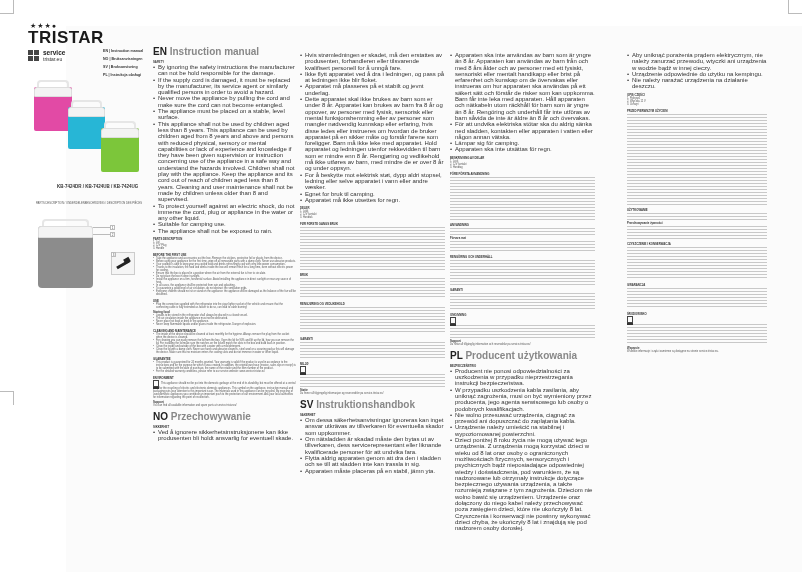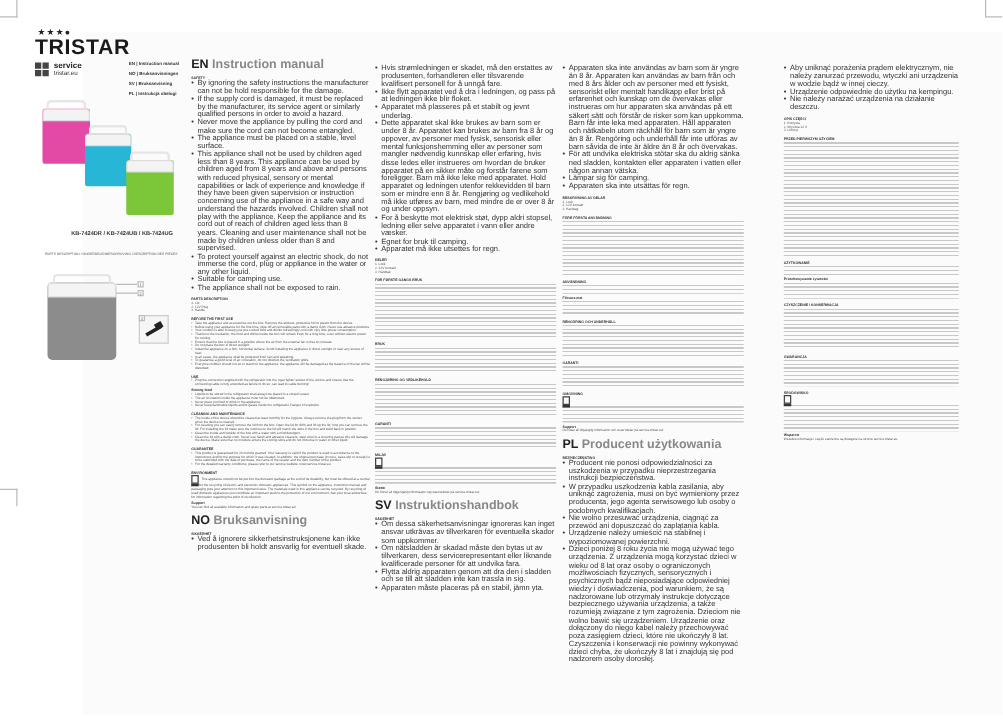--- a/index.html
+++ b/index.html
@@ -173,21 +173,21 @@
     <div class="sec">GUARANTEE</div>
     <ul>
       <li class="small">This product is guaranteed for 24 months granted. Your warranty is valid if the product is used in accordance to the instructions and for the purpose for which it was created. In addition, the original purchase (invoice, sales slip or receipt) is to be submitted with the date of purchase, the name of the retailer and the item number of the product.</li>
       <li class="small">For the detailed warranty conditions, please refer to our service website: www.service.tristar.eu</li>
     </ul>
     <div class="sec">ENVIRONMENT</div>
     <div class="plain"><span class="weee"></span><span>This appliance should not be put into the domestic garbage at the end of its durability, but must be offered at a central point for the recycling of electric and electronic domestic appliances. This symbol on the appliance, instruction manual and packaging puts your attention to this important issue. The materials used in this appliance can be recycled. By recycling of used domestic appliances you contribute an important push to the protection of our environment. Ask your local authorities for information regarding the point of recollection.</span></div>
     <div class="subsec">Support</div>
     <div class="plain">You can find all available information and spare parts at service.tristar.eu!</div>
 
-    <h1 style="margin-top:4px"><span>NO</span> <span class="sub">Bruksanvisning</span></h1>
+    <h1 style="margin-top:4px"><span>NO</span> <span class="sub">Przechowywanie</span></h1>
     <div class="sec">SIKKERHET</div>
     <ul>
         <li class="big">Ved å ignorere sikkerhetsinstruksjonene kan ikke produsenten bli holdt ansvarlig for eventuell skade.</li>
       </ul>
   </div>
 
   <div class="col c2">
     <ul>
       <li class="big">Hvis strømledningen er skadet, må den erstattes av produsenten, forhandleren eller tilsvarende kvalifisert personell for å unngå fare.</li>
       <li class="big">Ikke flytt apparatet ved å dra i ledningen, og pass på at ledningen ikke blir floket.</li>

